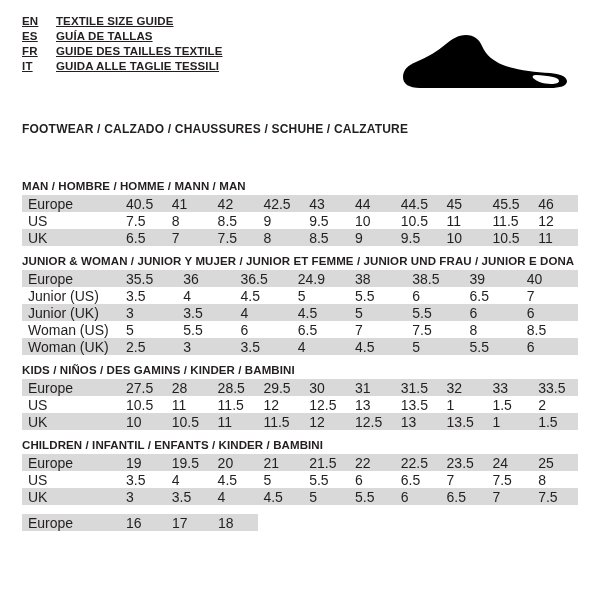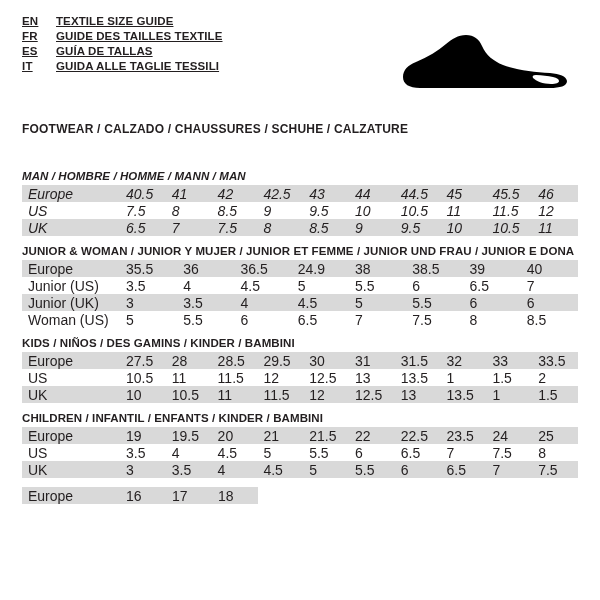--- a/index.html
+++ b/index.html
@@ -62,22 +62,21 @@
     letter-spacing: 0.2px;
     margin-top: 14px;
     margin-bottom: 0;
   }
 
   
   .group {
     margin-top: 9px;
   }
   .group.first {
-    margin-top: 34px;
-    font-style: italic;
+    margin-top: 44px;
   }
   .group-title {
     font-size: 11.5px;
     font-weight: bold;
     letter-spacing: 0.1px;
     padding-bottom: 3px;
   }
   table.sizes {
     border-collapse: collapse;
     width: 100%;
@@ -110,26 +109,26 @@
 <div class="page">
 
   <div class="header">
     <table class="lang-table">
       <tbody>
         <tr>
           <td class="lang-code">EN</td>
           <td class="lang-name">TEXTILE SIZE GUIDE</td>
         </tr>
         <tr>
+          <td class="lang-code">ES</td>
+          <td class="lang-name">GUÍA DE TALLAS</td>
+        </tr>
+        <tr>
           <td class="lang-code">FR</td>
           <td class="lang-name">GUIDE DES TAILLES TEXTILE</td>
-        </tr>
-        <tr>
-          <td class="lang-code">ES</td>
-          <td class="lang-name">GUÍA DE TALLAS</td>
         </tr>
         <tr>
           <td class="lang-code">IT</td>
           <td class="lang-name">GUIDA ALLE TAGLIE TESSILI</td>
         </tr>
       </tbody>
     </table>
 
     <svg class="shoe-logo" viewBox="0 0 180 66" aria-hidden="true">
       <path fill="#000000" d="M13 47 C13 40 18 35 26 32 C38 27 48 21 56 14 C62 9 68 5 76 5 C84 5 89 9 92 16 C96 25 103 31 113 35 C127 40 144 42 160 43 C170 44 176 46 177 51 C177 56 170 58 160 58 L30 58 C19 58 13 54 13 47 Z"></path>
@@ -226,20 +225,31 @@
         <tr>
           <td class="rowlabel">Woman (US)</td>
           <td>5</td>
           <td>5.5</td>
           <td>6</td>
           <td>6.5</td>
           <td>7</td>
           <td>7.5</td>
           <td>8</td>
           <td>8.5</td>
+        </tr>
+        <tr class="shaded">
+          <td class="rowlabel">Woman (UK)</td>
+          <td>2.5</td>
+          <td>3</td>
+          <td>3.5</td>
+          <td>4</td>
+          <td>4.5</td>
+          <td>5</td>
+          <td>5.5</td>
+          <td>6</td>
         </tr>
       </tbody>
     </table>
   </div>
 
   <div class="group">
     <div class="group-title">KIDS / NIÑOS / DES GAMINS / KINDER / BAMBINI</div>
     <table class="sizes">
       <tbody>
         <tr class="shaded">

